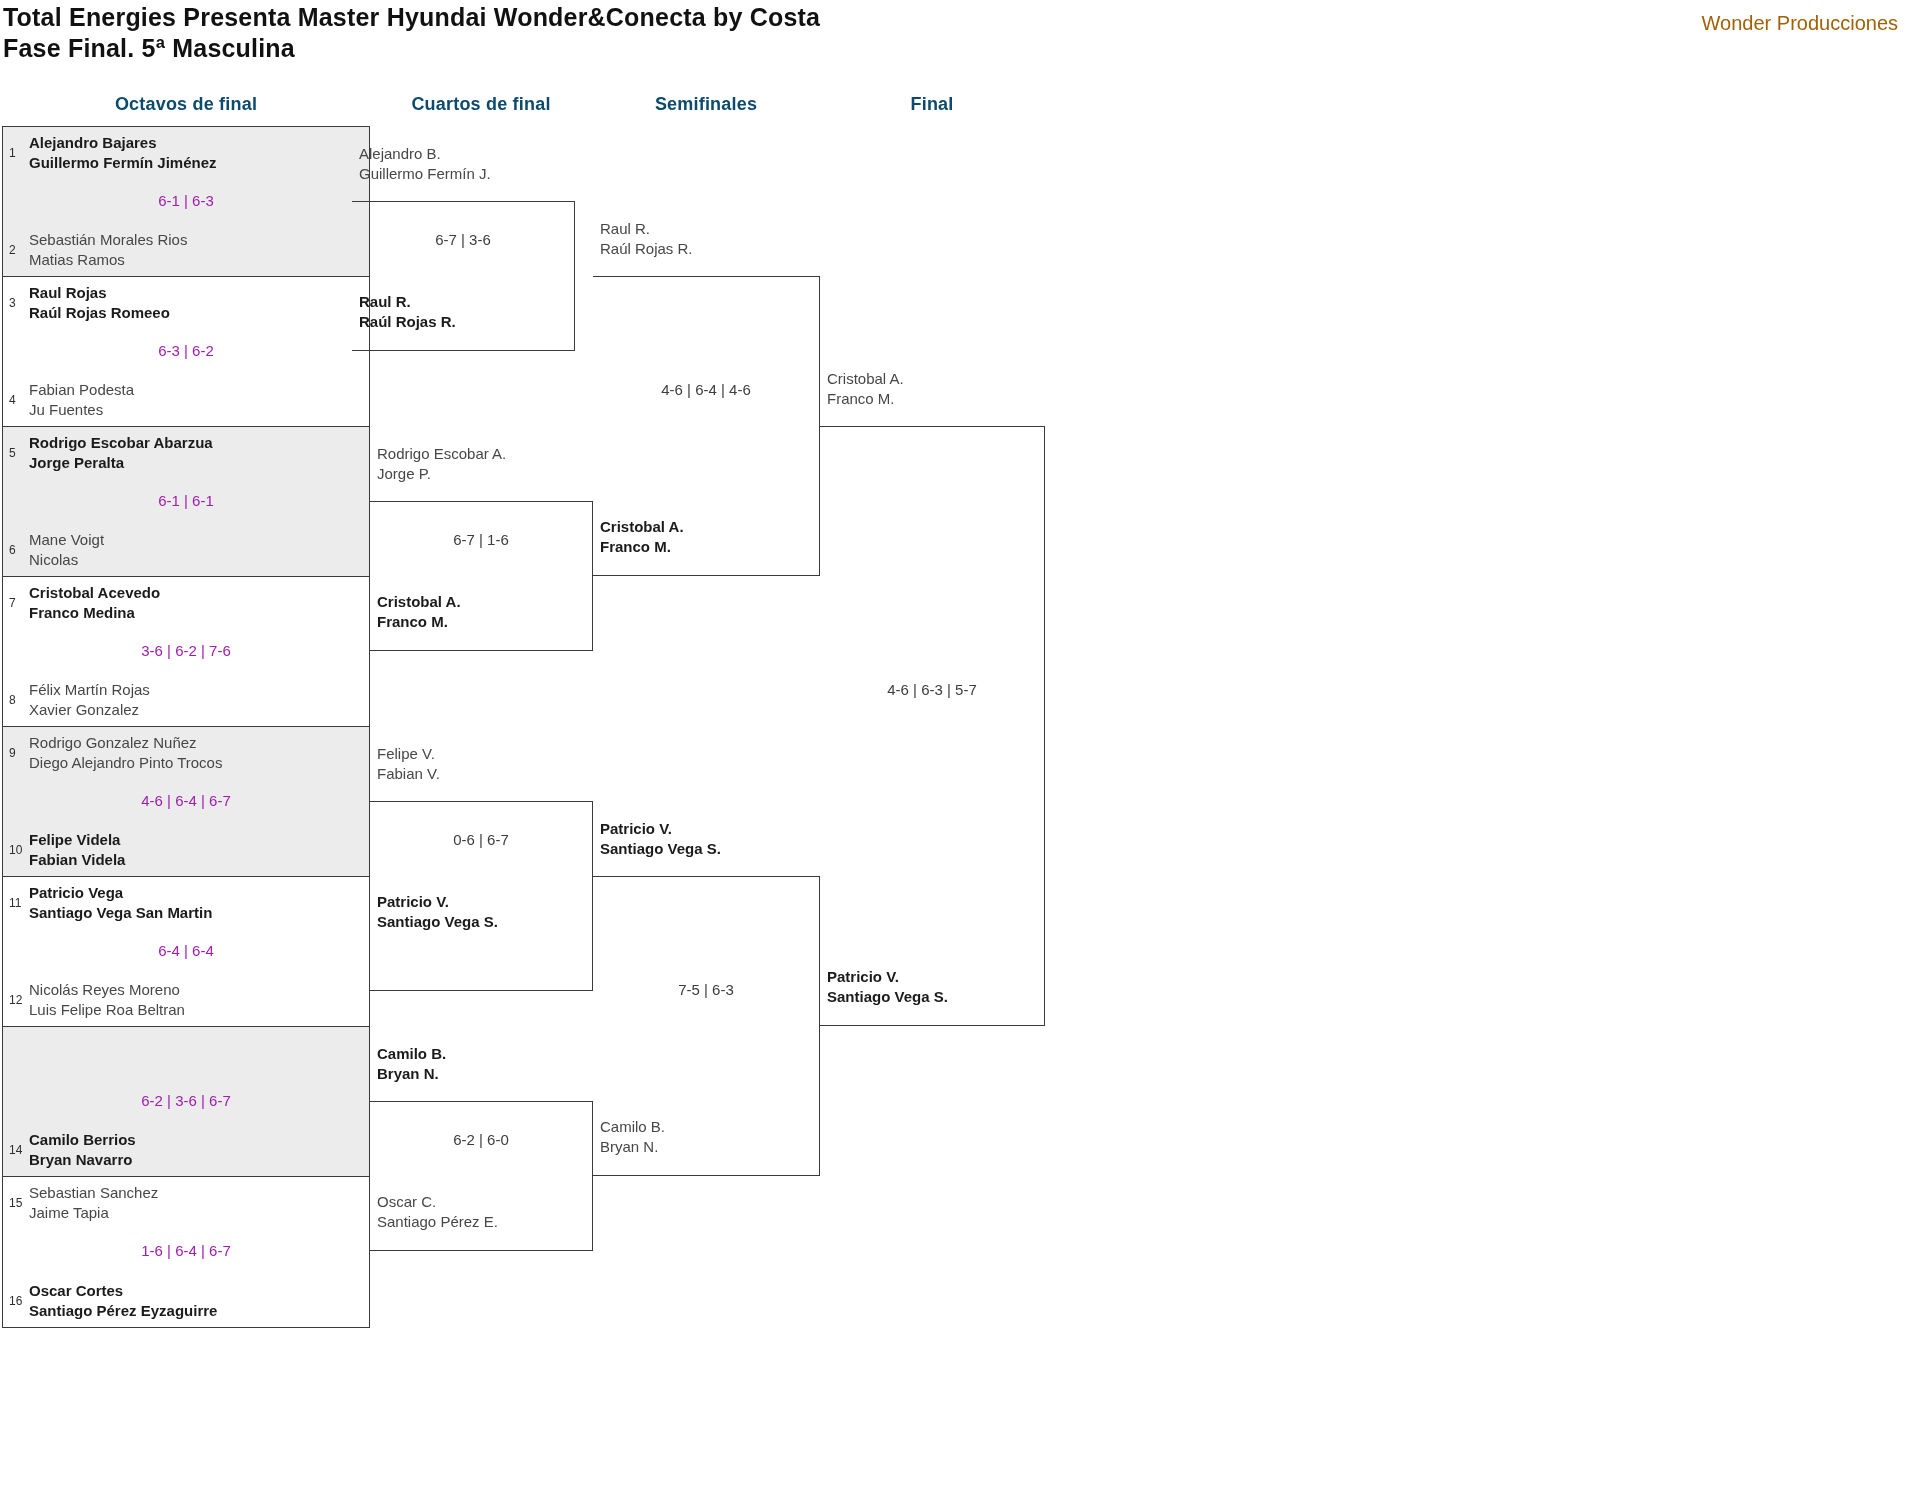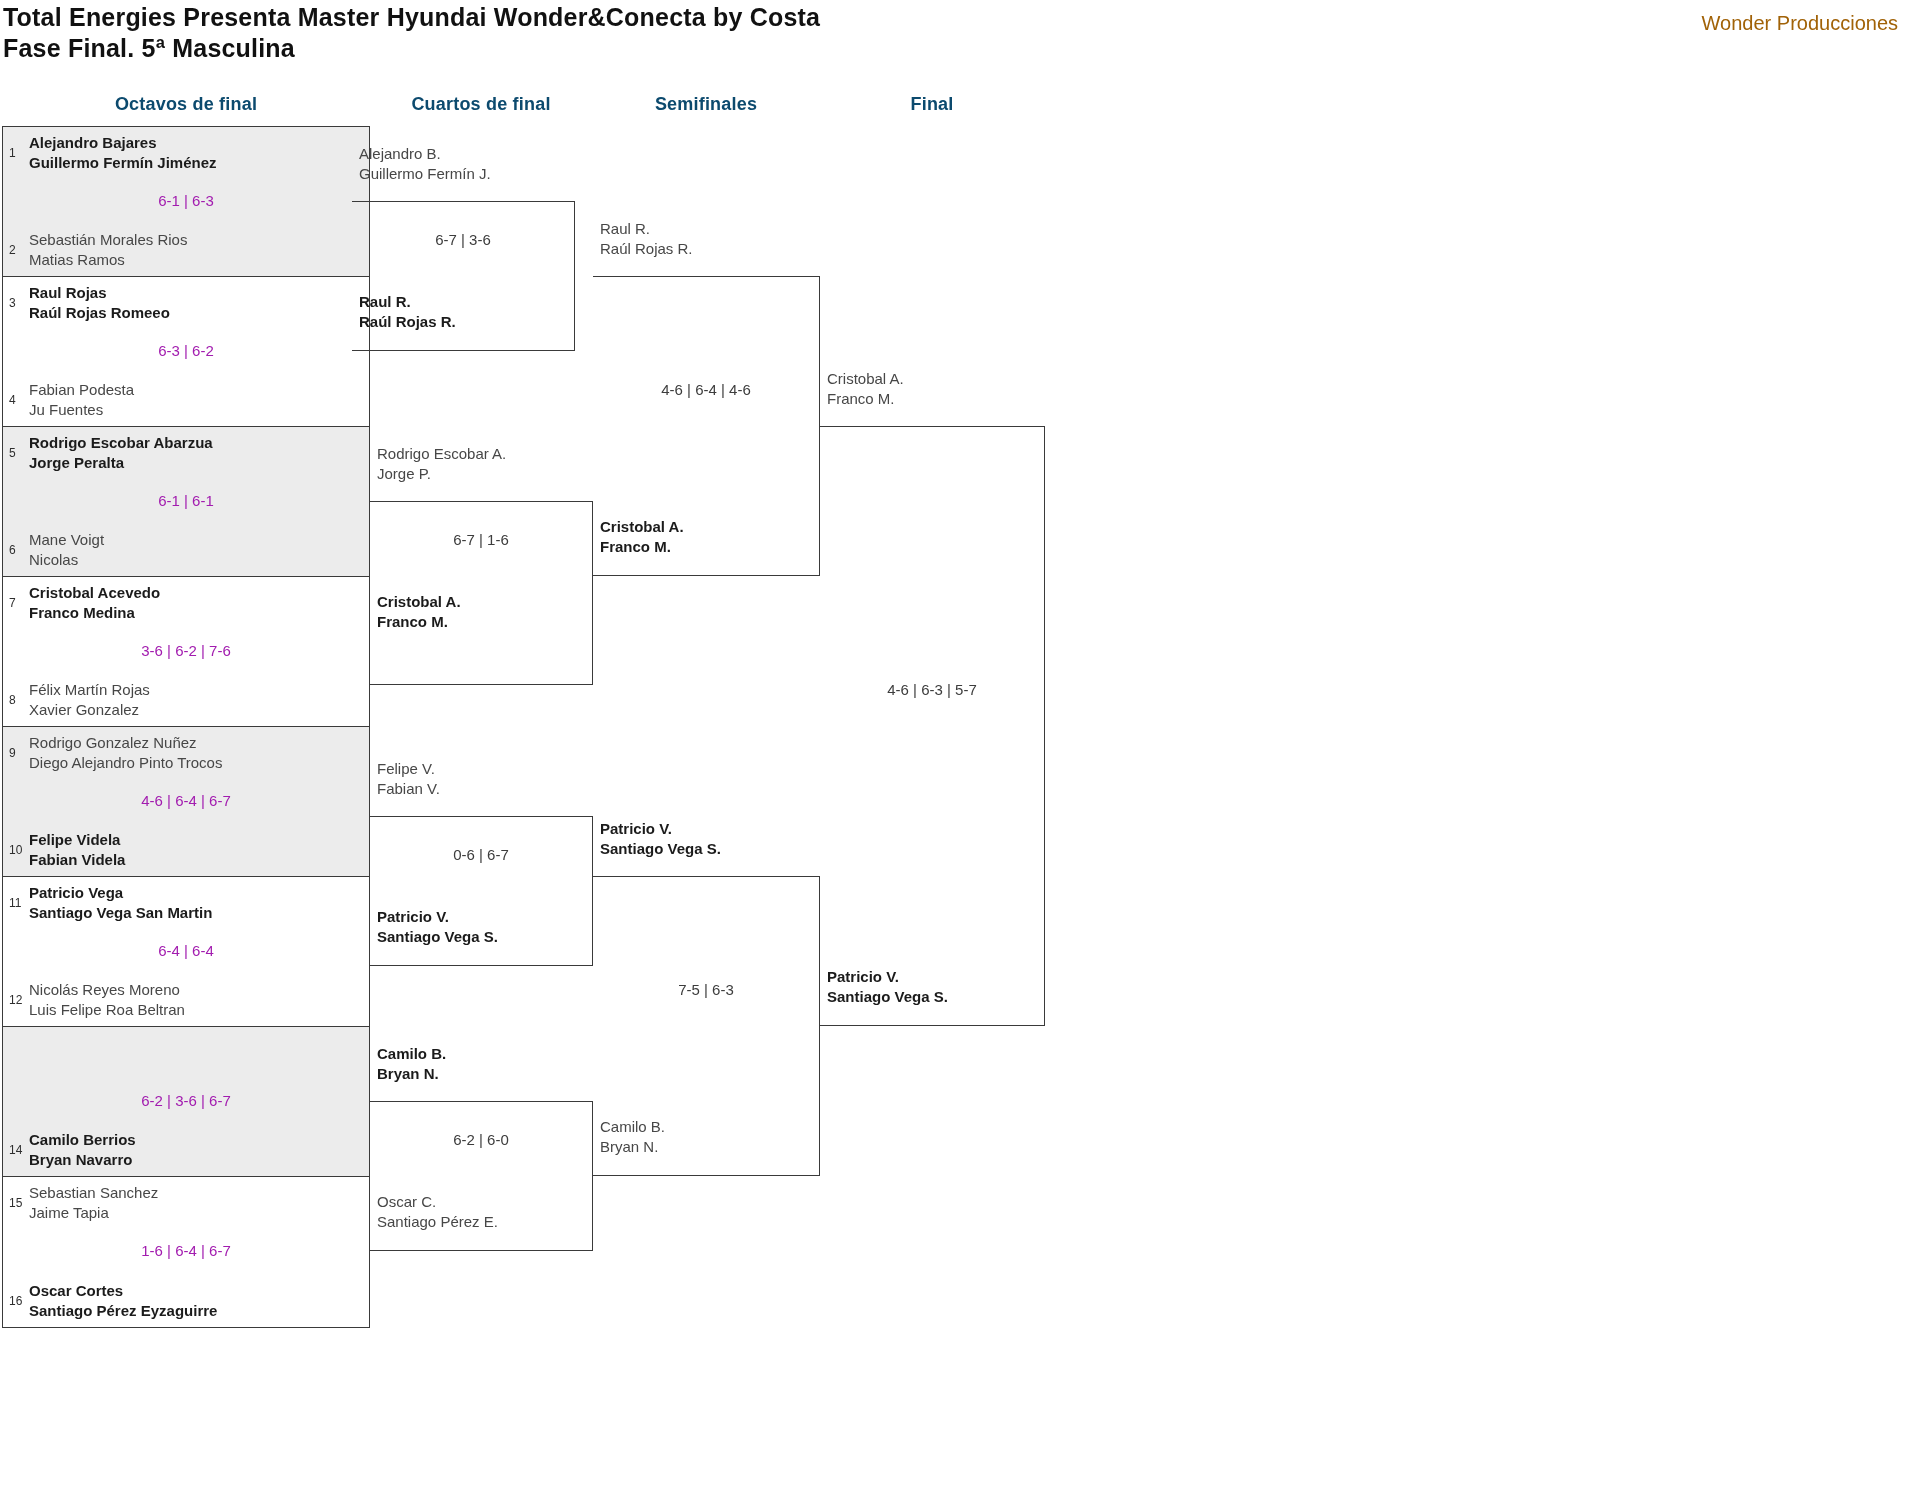--- a/index.html
+++ b/index.html
@@ -204,32 +204,32 @@
     <div class="slot slot-top" style="top: -58px;">
       <span class="pname">Alejandro B.</span>
       <span class="pname">Guillermo Fermín J.</span>
     </div>
     <div class="bscore" style="top: 27px;">6-7 | 3-6</div>
     <div class="slot slot-bottom winner" style="top: 90px;">
       <span class="pname">Raul R.</span>
       <span class="pname">Raúl Rojas R.</span>
     </div>
   </div>
-      <div class="bmatch" style="left: 370px; top: 501px; width: 223px; height: 184px;">
+      <div class="bmatch" style="left: 370px; top: 501px; width: 223px; height: 150px;">
     <div class="slot slot-top" style="top: -58px;">
       <span class="pname">Rodrigo Escobar A.</span>
       <span class="pname">Jorge P.</span>
     </div>
     <div class="bscore" style="top: 27px;">6-7 | 1-6</div>
     <div class="slot slot-bottom winner" style="top: 90px;">
       <span class="pname">Cristobal A.</span>
       <span class="pname">Franco M.</span>
     </div>
   </div>
-      <div class="bmatch" style="left: 370px; top: 801px; width: 223px; height: 150px; margin-top: 15px;">
+      <div class="bmatch" style="left: 370px; top: 801px; width: 223px; height: 190px;">
     <div class="slot slot-top" style="top: -58px;">
       <span class="pname">Felipe V.</span>
       <span class="pname">Fabian V.</span>
     </div>
     <div class="bscore" style="top: 27px;">0-6 | 6-7</div>
     <div class="slot slot-bottom winner" style="top: 90px;">
       <span class="pname">Patricio V.</span>
       <span class="pname">Santiago Vega S.</span>
     </div>
   </div>

